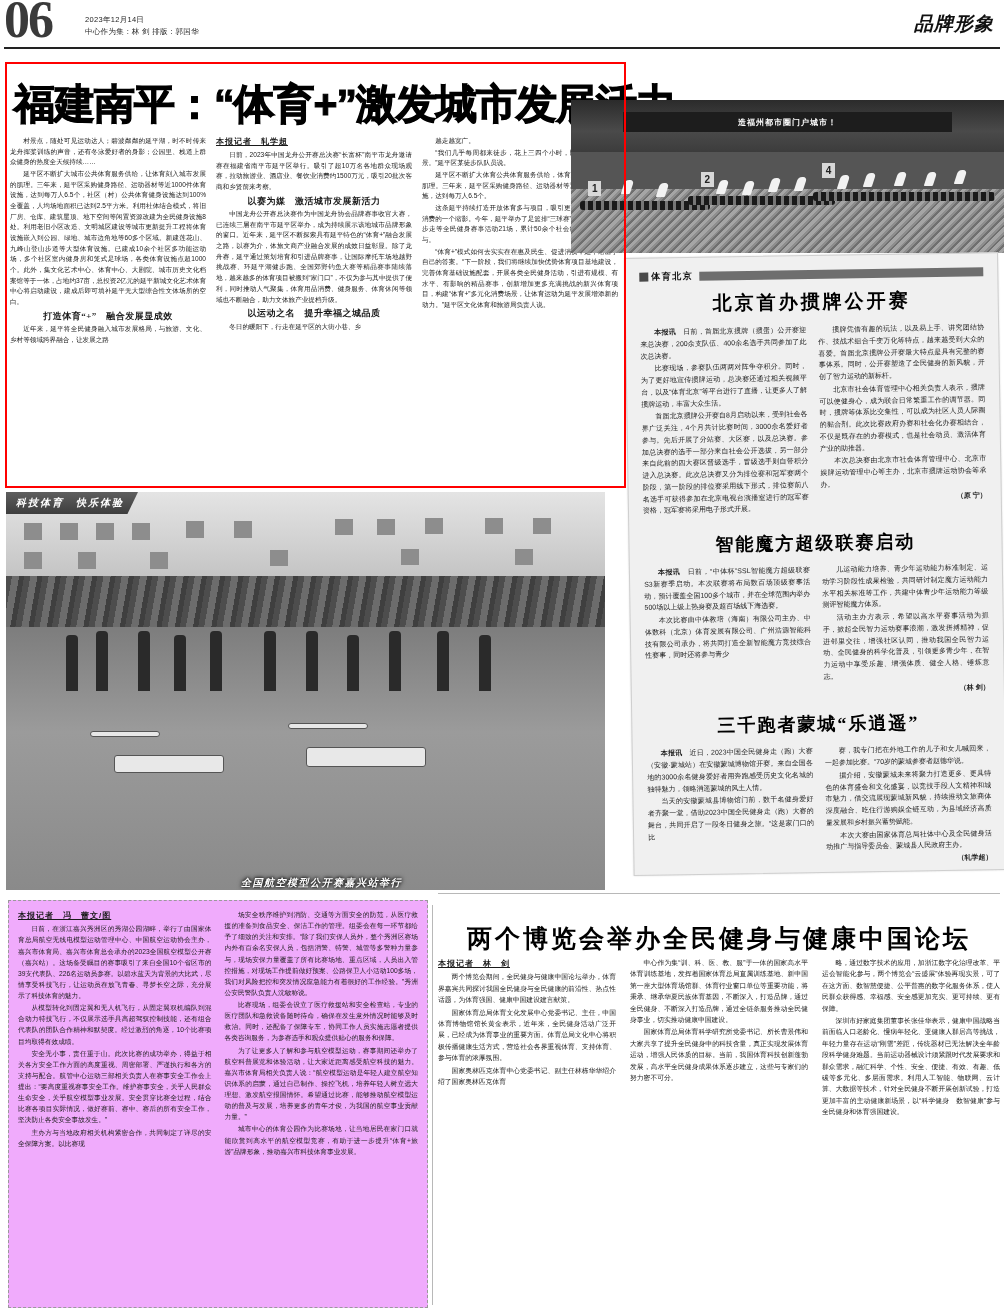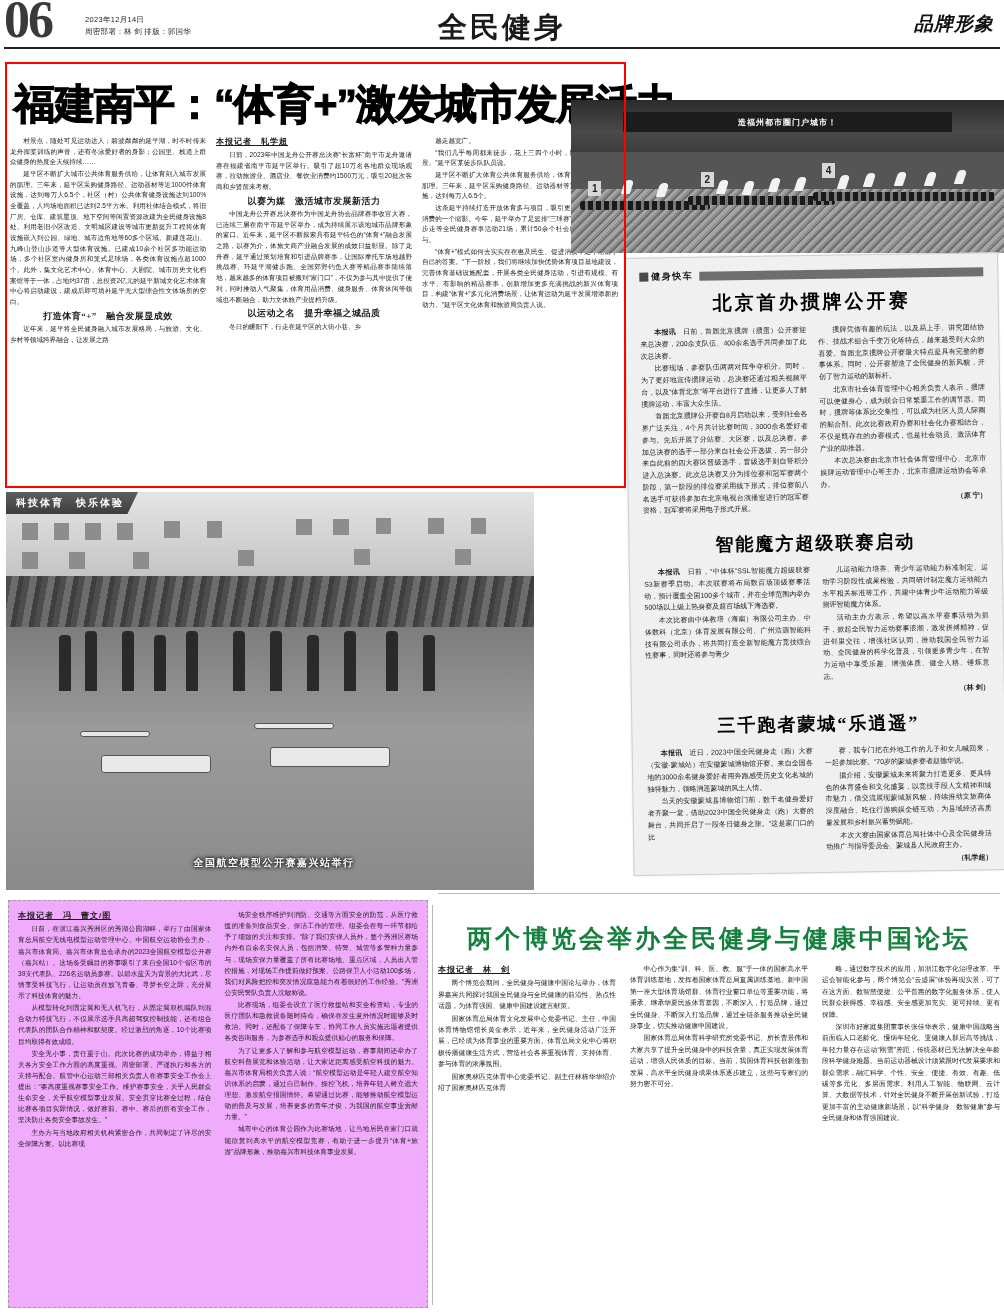--- a/index.html
+++ b/index.html
@@ -190,46 +190,47 @@
   }
   .sb-col p { margin:0 0 1px 0; text-indent:2em; }
   .lead-in { font-weight:700; }
   .sig { text-align:right; font-weight:700; text-indent:0 !important; }
   .sb-sep { height:8px; }
 
   
   .photo-feature {
     position:absolute;
     left:6px; top:492px;
-    width:528px; height:398px;
+    width:599px; height:398px;
     overflow:hidden;
     background:#6a6a6a;
+    font-style:italic;
   }
   .pf-bldg { position:absolute; left:0; top:0; width:100%; height:26%;
     background:linear-gradient(180deg,#e4e4e4 0%,#cfcfcf 55%,#bdbdbd 100%); }
   .pf-win { position:absolute; background:#8d8d8d; }
   .pf-tree { position:absolute; top:21%; left:0; width:100%; height:14%;
     background:repeating-linear-gradient(100deg,#4d4d4d 0 6px,#6c6c6c 6px 13px,#3f3f3f 13px 18px); }
   .pf-grass { position:absolute; left:0; top:34%; width:100%; height:66%;
     background:linear-gradient(180deg,#7d7d7d 0%,#9b9b9b 40%,#8a8a8a 100%); }
   .pf-person { position:absolute; width:12px; background:#2a2a2a; border-radius:4px 4px 0 0; }
   .pf-plane { position:absolute; background:#e8e8e8; border:1px solid #555; border-radius:3px; }
   .pf-tag {
     position:absolute; left:0; top:0;
     background:linear-gradient(180deg,#5e5e5e,#3d3d3d);
     color:#fff; font-size:10px; font-weight:700; letter-spacing:2px;
     padding:4px 14px 4px 10px;
     font-family:"Liberation Sans", sans-serif;
     z-index:3;
     clip-path: polygon(0 0, 100% 0, 92% 100%, 0% 100%);
   }
   .pf-capwrap {
-    position:absolute; left:4px; bottom:0; width:100%;
+    position:absolute; left:16px; bottom:0; width:100%;
     z-index:3; text-align:center;
-    padding-bottom:20px;
+    padding-bottom:0;
   }
   .pf-cap1 {
     font-size:10px; font-weight:700; color:#fff; letter-spacing:1.5px;
     text-shadow:0 0 3px #000,0 0 5px #000;
     font-family:"Liberation Sans", sans-serif;
   }
   .pf-cap2 {
     font-size:28px; font-weight:900; color:#000; letter-spacing:5px;
     -webkit-text-stroke:1px #000;
     margin-top:2px;
@@ -260,22 +261,22 @@
   .br-article {
     position:absolute;
     left:438px; top:900px;
     width:562px; height:410px;
   }
   .br-head {
     text-align:center;
     font-size:25px;
     font-weight:700;
     letter-spacing:3px;
-    margin:22px 0 8px 0;
-    color:#15803d;
+    margin:22px 0 2px 0;
+    color:#000000;
     font-family:"Liberation Serif", serif;
   }
   .br-cols { display:flex; gap:14px; }
   .br-col {
     flex:1;
     font-size:6.8px;
     line-height:1.68;
     text-align:justify;
     color:#1a1a1a;
     font-family:"Liberation Sans", sans-serif;
@@ -285,23 +286,22 @@
   .vrule { position:absolute; width:1px; background:#b8b8b8; }
   .hrule { position:absolute; height:1px; background:#b8b8b8; }
 </style>
 </head>
 <body>
 
 <div class="masthead">
   <div class="mast-pageno">06</div>
   <div class="mast-dateblock">
     <div>2023年12月14日</div>
-    <div>周密部署：林 剑  排版：郭国华</div>
-  </div>
-  <div class="mast-title">全民健身</div>
+    <div>中心作为集：林 剑  排版：郭国华</div>
+  </div>
   <div class="mast-brand">品牌形象</div>
   <div class="mast-rule"></div>
 </div>
 
 <div class="lead-photo">
   <div class="boat-scene">
     <div class="boat-sky"></div>
     <div class="boat-banner">造福州都市圈门户城市！</div>
     <div class="boat-water"></div>
 
@@ -359,21 +359,21 @@
   </div>
 </div>
 
 <div class="red-box"></div>
 
 <div class="sidebar-wrap">
   <div class="sidebar-card">
 
     <div class="kicker">
       <span class="kicker-sq"></span>
-      <span class="kicker-txt">健身快车</span>
+      <span class="kicker-txt">体育北京</span>
       <span class="kicker-bar"></span>
     </div>
 
     <div class="sb-head">北京首办掼牌公开赛</div>
     <div class="sb-cols">
       <div class="sb-col">
         <p><span class="lead-in">本报讯</span><span>　日前，首届北京掼牌（掼蛋）公开赛迎来总决赛，200余支队伍、400余名选手共同参加了此次总决赛。</span></p>
         <p>比赛现场，参赛队伍两两对阵争夺积分。同时，为了更好地宣传掼牌运动，总决赛还通过相关视频平台，以及“体育北京”等平台进行了直播，让更多人了解掼牌运动，丰富大众生活。</p>
         <p>首届北京掼牌公开赛自8月启动以来，受到社会各界广泛关注，4个月共计比赛时间，3000余名爱好者参与。先后开展了分站赛、大区赛，以及总决赛。参加总决赛的选手一部分来自社会公开选拔，另一部分来自此前的四大赛区晋级选手，冒级选手则自带积分进入总决赛。此次总决赛又分为排位赛和冠军赛两个阶段，第一阶段的排位赛采用线下形式，排位赛前八名选手可获得参加在北京电视台演播室进行的冠军赛资格，冠军赛将采用电子形式开展。</p>
       </div>

